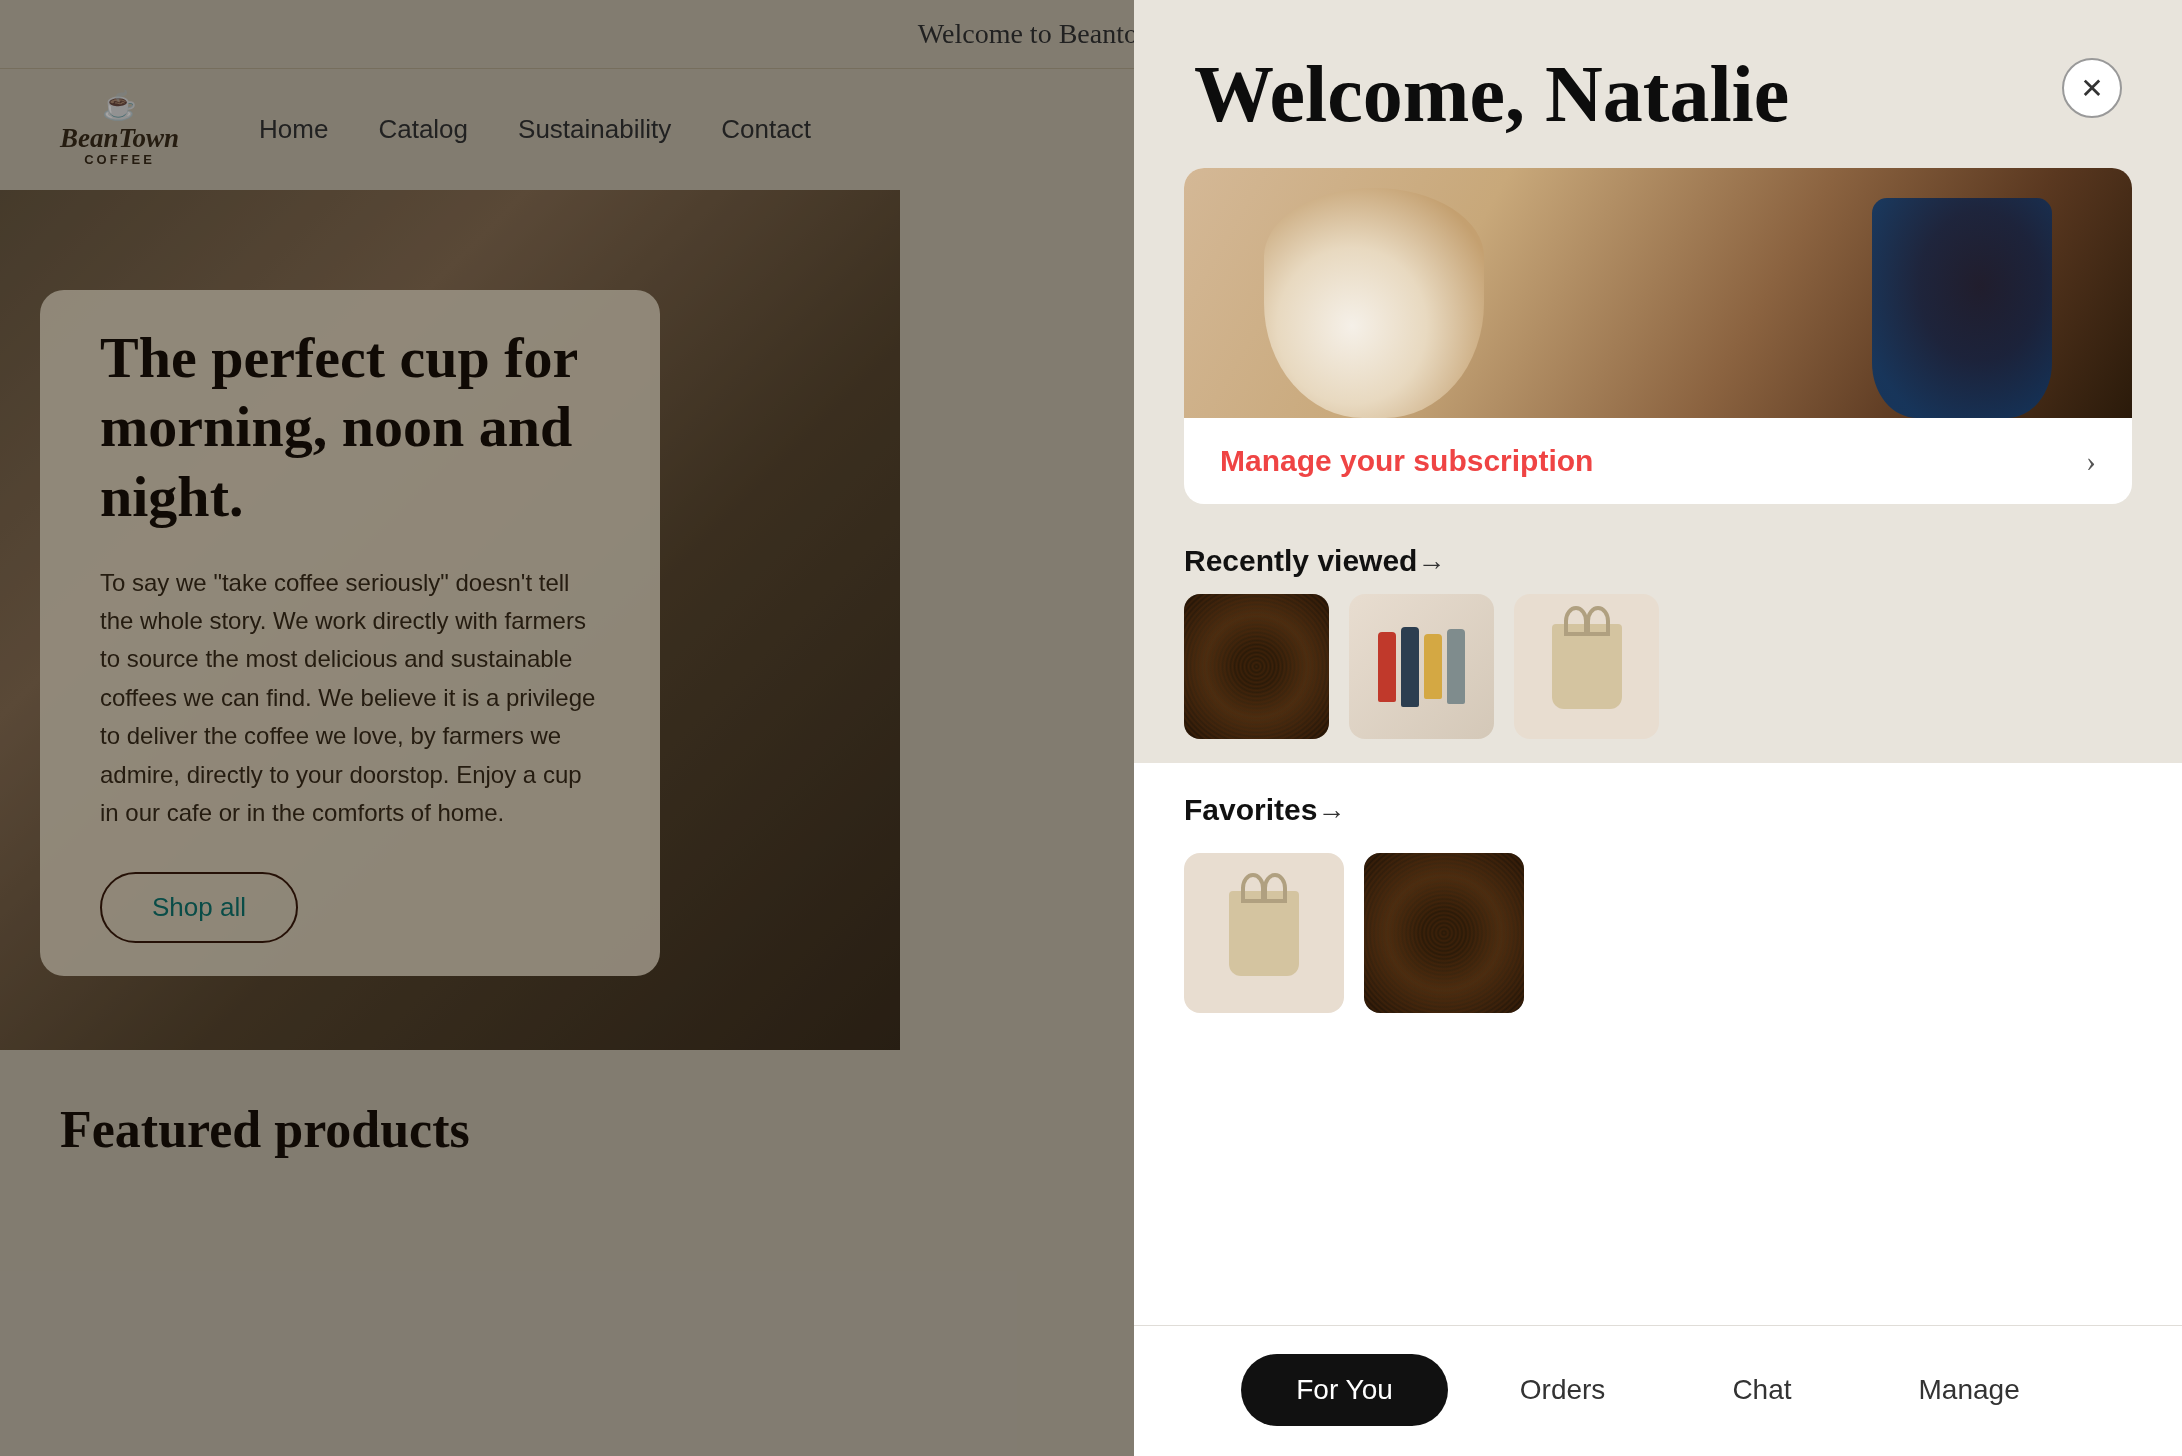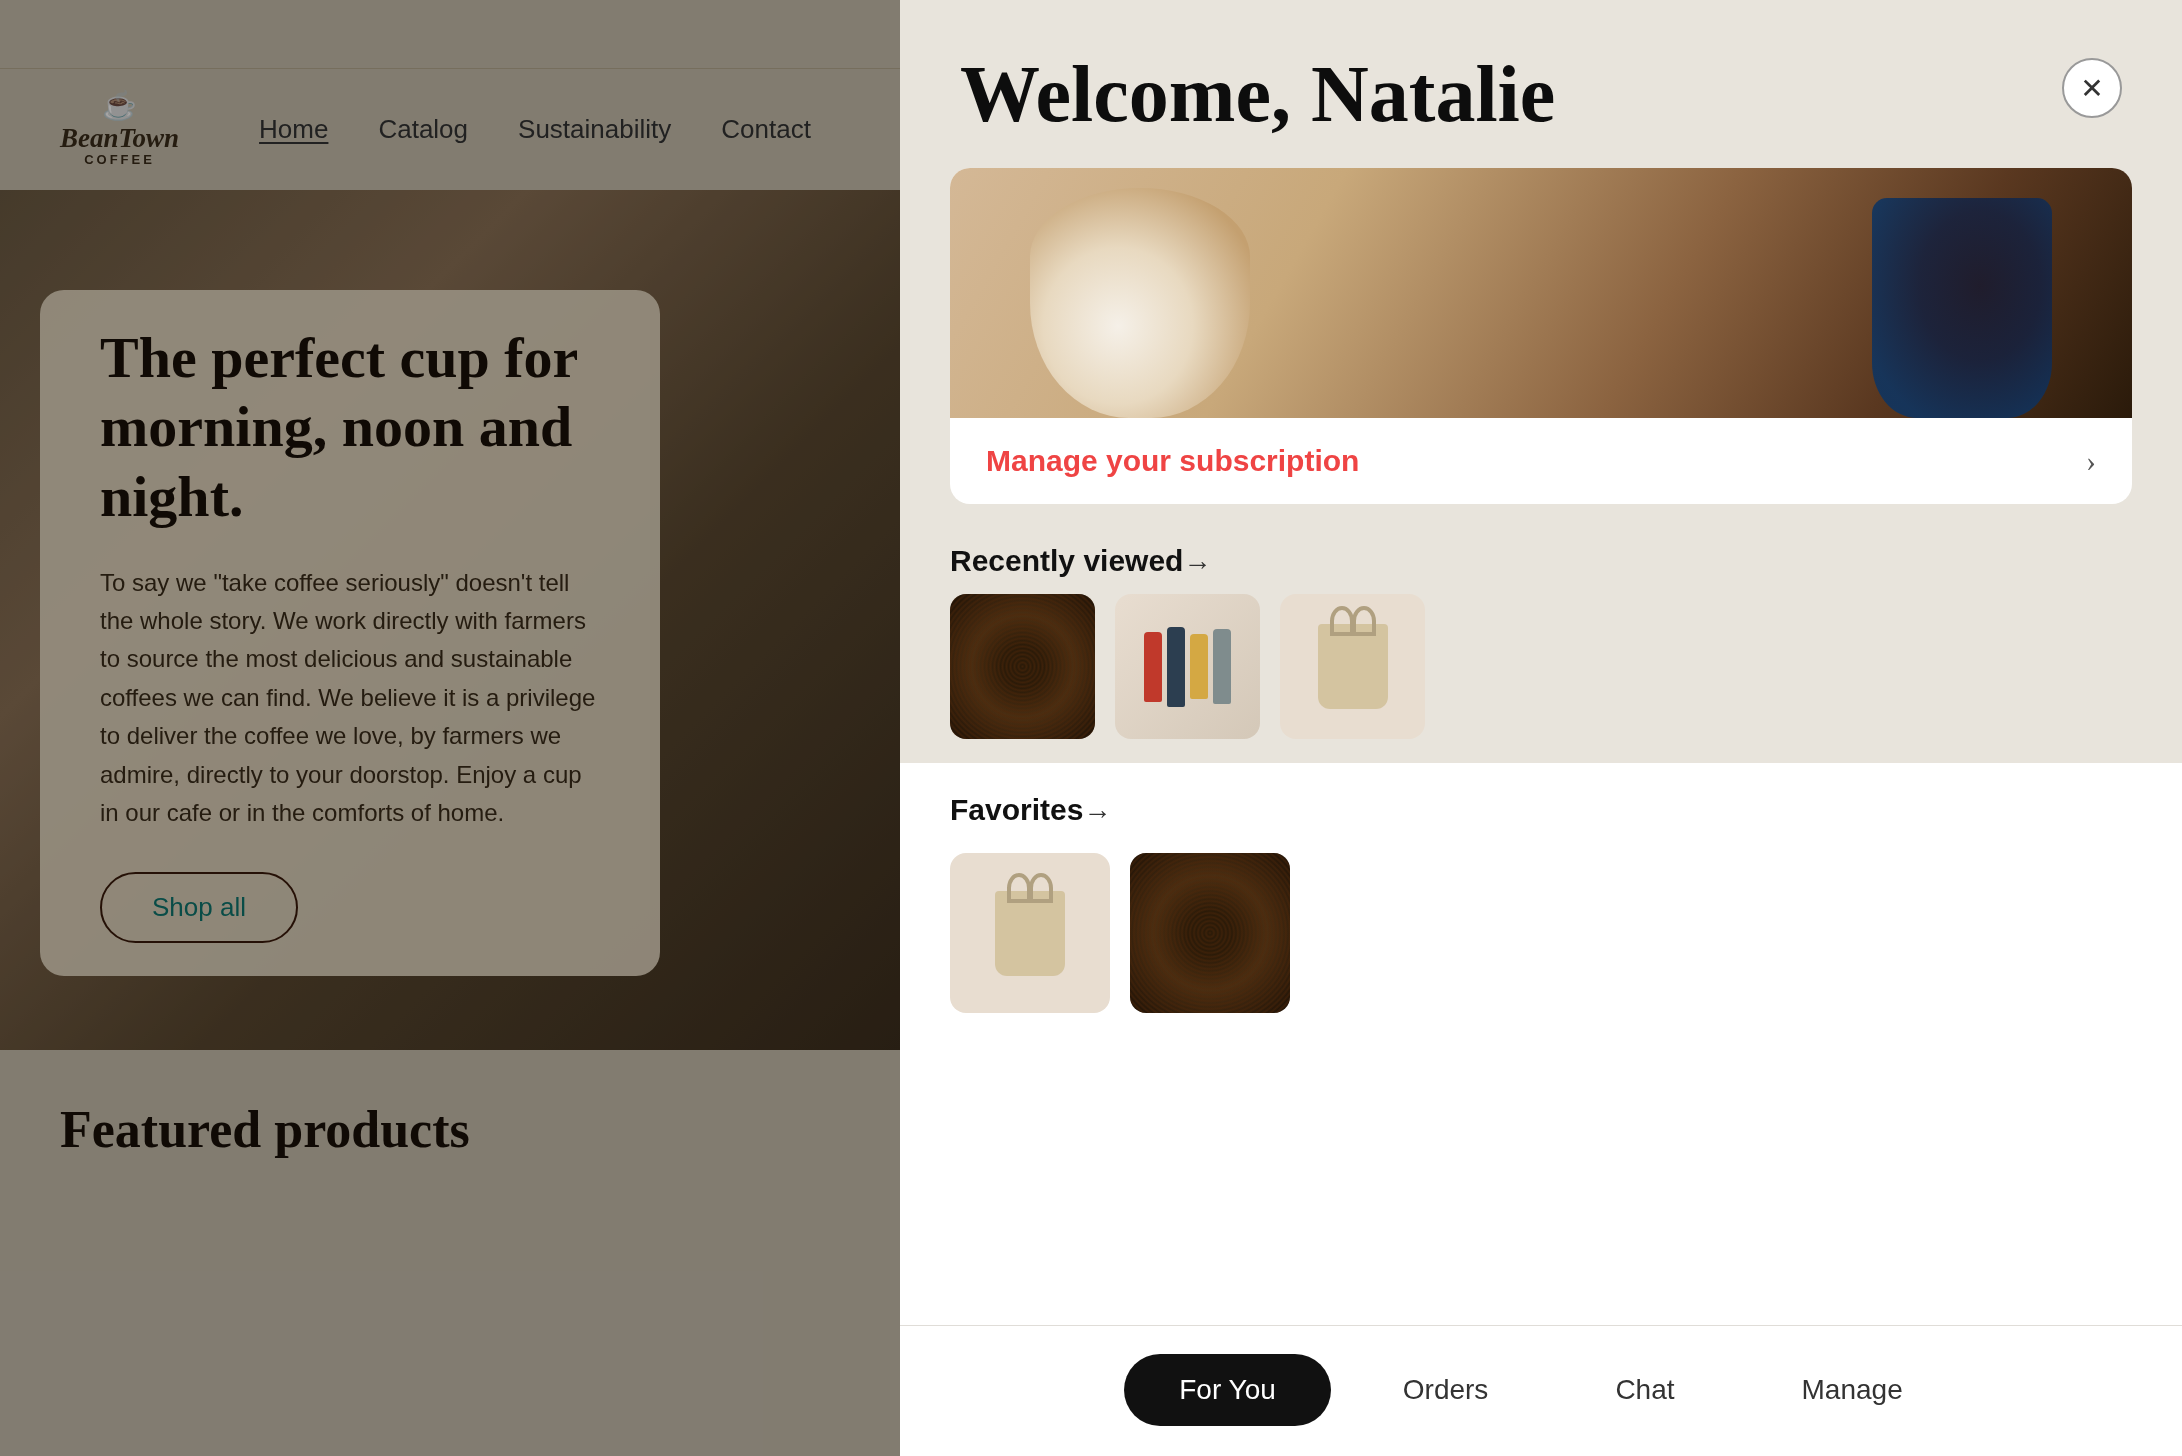--- a/index.html
+++ b/index.html
@@ -68,21 +68,20 @@
       margin-left: 20px;
     }
     .nav-link {
       font-family: Arial, sans-serif;
       font-size: 26px;
       color: #333;
       text-decoration: none;
       cursor: pointer;
     }
     .nav-link.active {
-      text-decoration: underline;
       text-underline-offset: 4px;
     }
 
     
     .hero {
       position: relative;
       width: 900px;
       height: 860px;
       overflow: hidden;
       background: linear-gradient(135deg, #6b5a42 0%, #8a7055 30%, #5a4830 60%, #3d2f1e 100%);
@@ -139,21 +138,21 @@
       inset: 0;
       background: rgba(0,0,0,0.35);
       z-index: 10;
     }
 
     
     .side-panel {
       position: absolute;
       top: 0;
       right: 0;
-      width: 1282px;
+      width: 1048px;
       height: 100%;
       background: #e8e4dc;
       z-index: 20;
       display: flex;
       flex-direction: column;
       overflow: hidden;
     }
 
     .panel-header {
       padding: 50px 60px 30px;

